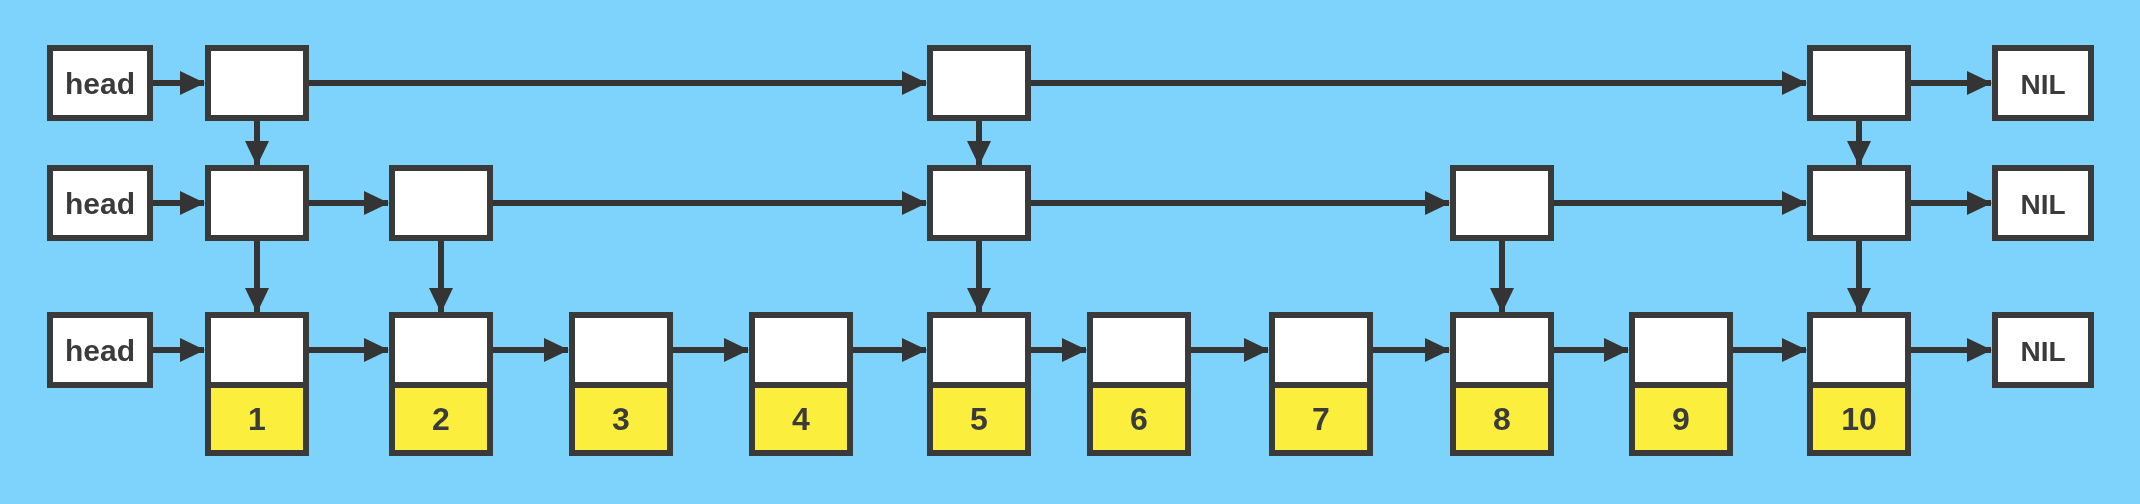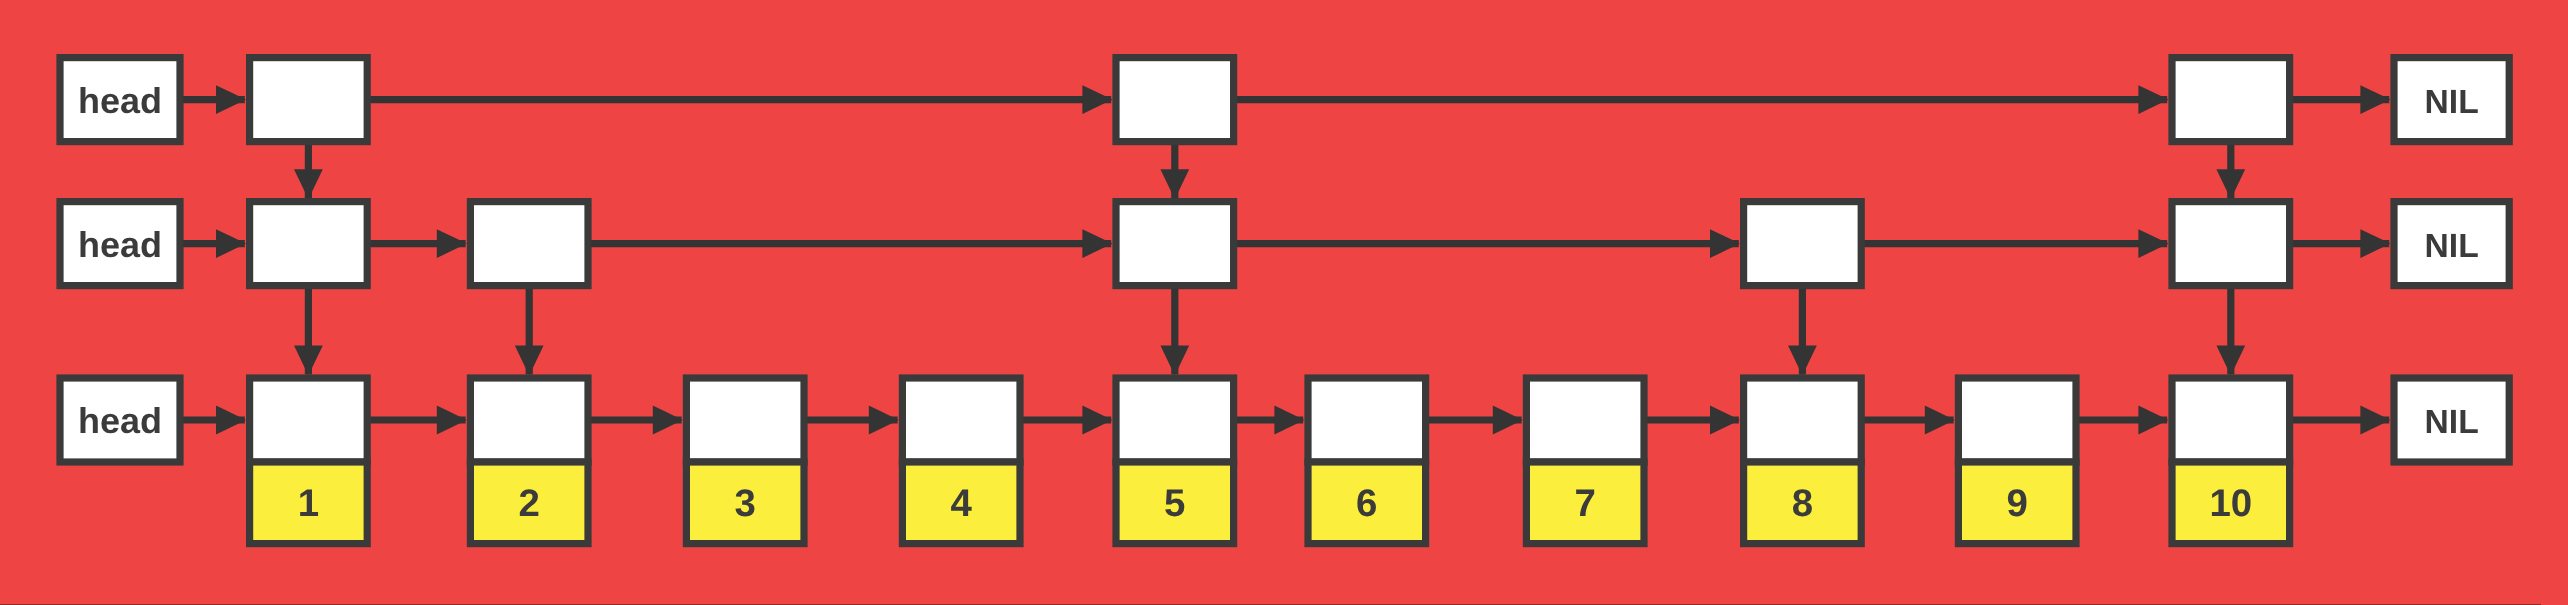--- a/index.html
+++ b/index.html
@@ -3,21 +3,21 @@
 <meta charset="utf-8">
 <style>
   html, body {
     margin: 0; padding: 0;
     background: #000000;
   }
   #stage {
     position: relative;
     width: 2140px;
     height: 504px;
-    background: #ef4444;
+    background: #7dd3fc;
     overflow: hidden;
   }
   svg text {
     font-family: "Liberation Sans", "DejaVu Sans", sans-serif;
     font-weight: bold;
     fill: #3b3b3b;
   }
   .node-rect  { fill: #ffffff; stroke: #3a3a3a; stroke-width: 6; }
   .value-rect { fill: #fbee3c; stroke: #3a3a3a; stroke-width: 6; }
   .edge       { stroke: #343434; stroke-width: 6; fill: none; }

